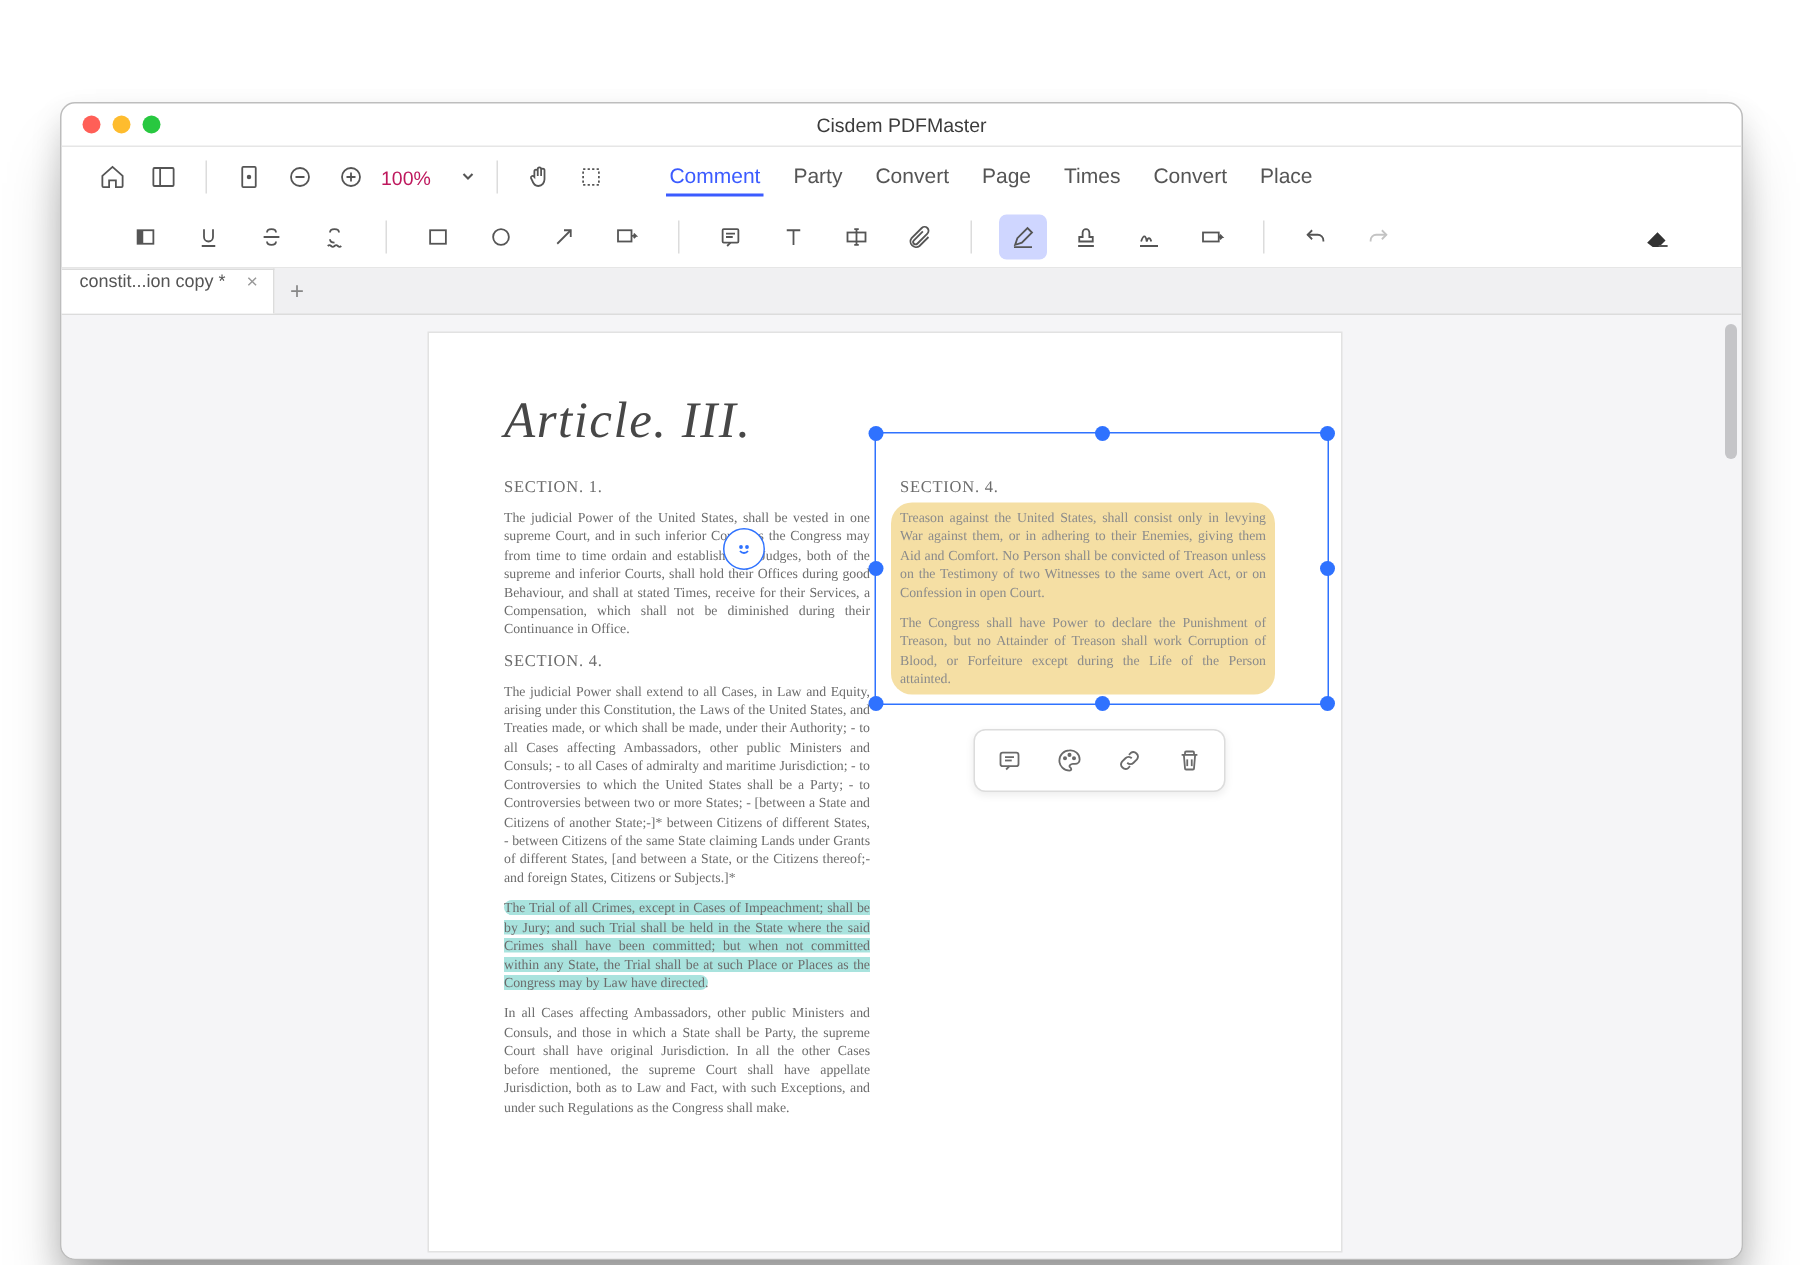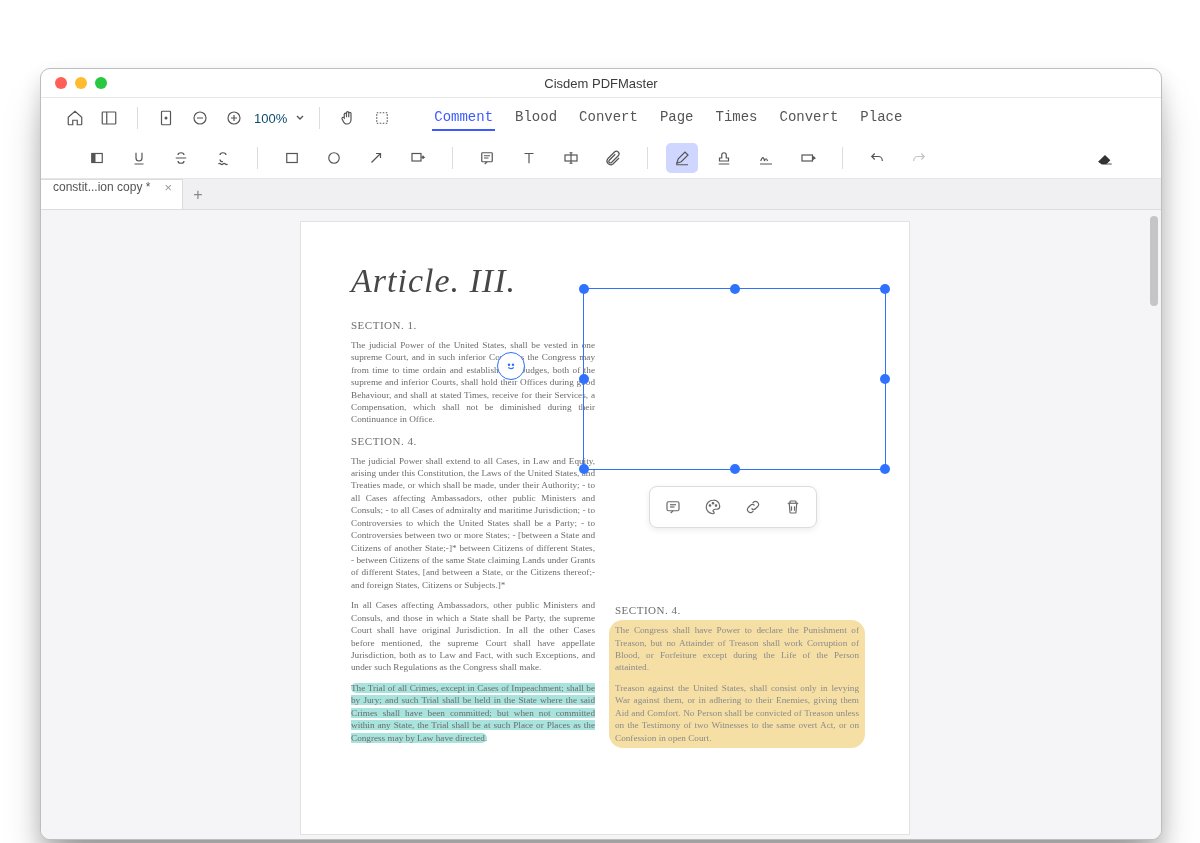--- a/index.html
+++ b/index.html
@@ -9,36 +9,36 @@
   .traffic{display:flex;gap:8px;padding-left:14px;}
   .dot{width:12px;height:12px;border-radius:50%;}
   .dot.red{background:#ff5f57;}
   .dot.yellow{background:#febc2e;}
   .dot.green{background:#28c840;}
   .title{position:absolute;left:0;right:0;text-align:center;font-size:13px;color:#3c3c3c;}
   .row1{height:40px;display:flex;align-items:center;padding:0 20px;gap:6px;}
   .ic{width:28px;height:28px;display:flex;align-items:center;justify-content:center;color:#555;border-radius:5px;}
   .ic svg{width:18px;height:18px;stroke:#555;fill:none;stroke-width:1.6;}
   .sep{width:1px;height:22px;background:#dcdcdc;margin:0 8px;}
-  .zoom{font-size:13px;color:#0c4a6e;display:flex;align-items:center;gap:8px;}
+  .zoom{font-size:13px;color:#be185d;display:flex;align-items:center;gap:20px;}
   .tabs{display:flex;gap:18px;margin-left:30px;font-size:14px;color:#555;}
-  .tab{padding:4px 2px;cursor:pointer;font-family:Liberation Mono, monospace;}
+  .tab{padding:4px 2px;cursor:pointer;}
   .tab.active{color:#3b5bff;border-bottom:2px solid #3b5bff;}
   .row2{height:40px;display:flex;align-items:center;padding:0 40px;gap:10px;border-bottom:1px solid #e6e6e6;}
   .tool{width:32px;height:30px;display:flex;align-items:center;justify-content:center;border-radius:5px;}
   .tool svg{width:18px;height:18px;stroke:#555;fill:none;stroke-width:1.6;}
   .tool.active{background:#cfd6ff;}
   .doctabs{height:30px;background:#f0f0f2;display:flex;align-items:flex-end;border-bottom:1px solid #dcdcdc;}
   .dtab{background:#fff;height:29px;border-top:1px solid #dcdcdc;border-right:1px solid #dcdcdc;display:flex;align-items:flex-start;padding:0 10px 0 12px;font-size:12px;color:#555;gap:14px;border-top-right-radius:0;}
   .dtab .x{color:#999;font-size:13px;cursor:pointer;}
   .plus{width:30px;height:29px;display:flex;align-items:center;justify-content:center;color:#888;font-size:16px;}
   .workspace{position:relative;background:#f5f5f7;height:630px;}
-  .page{position:absolute;left:260px;top:12px;width:608px;height:612px;background:#fff;box-shadow:0 0 0 1px #e2e2e2;padding:40px 50px 0 50px;box-sizing:border-box;}
+  .page{position:absolute;left:245px;top:12px;width:608px;height:612px;background:#fff;box-shadow:0 0 0 1px #e2e2e2;padding:40px 50px 0 50px;box-sizing:border-box;}
   .art{font-family:"Snell Roundhand","Brush Script MT",cursive;font-size:34px;color:#474747;margin-bottom:10px;letter-spacing:1px;font-style:italic;}
-  .cols{display:flex;gap:20px;align-items:flex-end;}
+  .cols{display:flex;gap:20px;}
   .col{flex:1;color:#6c6c6c;font-size:9.2px;line-height:1.35;font-family:Georgia,"Times New Roman",serif;}
   .sec{font-size:11px;letter-spacing:0.5px;margin:8px 0 6px;color:#6c6c6c;}
   .p{margin:0 0 8px;text-align:justify;}
   .hl-teal{background:#a9e3de;border-radius:8px;}
   .hl-yell{color:#8b8b8b;}
   .yellblock{position:relative;}
   .yellblock::before{content:"";position:absolute;left:-6px;right:-6px;top:-4px;bottom:-4px;background:#f5dfa4;border-radius:14px;z-index:-1;}
   .selbox{position:absolute;border:1.5px solid #2f72ff;}
   .handle{position:absolute;width:10px;height:10px;background:#2f72ff;border-radius:50%;}
   .smile{position:absolute;width:26px;height:26px;border:1.5px solid #2f72ff;border-radius:50%;display:flex;align-items:center;justify-content:center;color:#2f72ff;font-size:12px;}
@@ -107,21 +107,21 @@
           </svg>
         </div>
       <div class="ic">
           <svg viewBox="0 0 24 24">
             <rect x="5" y="5" width="14" height="14" stroke-dasharray="2 2"></rect>
           </svg>
         </div>
 
       <div class="tabs">
         <div class="tab active">Comment</div>
-        <div class="tab">Blood</div>
+        <div class="tab">Party</div>
         <div class="tab">Convert</div>
         <div class="tab">Page</div>
         <div class="tab">Times</div>
         <div class="tab">Convert</div>
         <div class="tab">Place</div>
       </div>
     </div>
 
     <div class="row2">
       <div class="tool">
@@ -260,28 +260,28 @@
       <div class="vscroll"></div>
 
       <div class="page">
         <div class="art">Article. III.</div>
         <div class="cols">
           <div class="col">
             <div class="sec">SECTION. 1.</div>
             <p class="p">The judicial Power of the United States, shall be vested in one supreme Court, and in such inferior Courts as the Congress may from time to time ordain and establish. The Judges, both of the supreme and inferior Courts, shall hold their Offices during good Behaviour, and shall at stated Times, receive for their Services, a Compensation, which shall not be diminished during their Continuance in Office.</p>
             <div class="sec">SECTION. 4.</div>
             <p class="p">The judicial Power shall extend to all Cases, in Law and Equity, arising under this Constitution, the Laws of the United States, and Treaties made, or which shall be made, under their Authority; - to all Cases affecting Ambassadors, other public Ministers and Consuls; - to all Cases of admiralty and maritime Jurisdiction; - to Controversies to which the United States shall be a Party; - to Controversies between two or more States; - [between a State and Citizens of another State;-]* between Citizens of different States, - between Citizens of the same State claiming Lands under Grants of different States, [and between a State, or the Citizens thereof;- and foreign States, Citizens or Subjects.]*</p>
+            <p class="p"><span class="hl-teal">The Trial of all Crimes, except in Cases of Impeachment; shall be by Jury; and such Trial shall be held in the State where the said Crimes shall have been committed; but when not committed within any State, the Trial shall be at such Place or Places as the Congress may by Law have directed.</span></p>
             <p class="p">In all Cases affecting Ambassadors, other public Ministers and Consuls, and those in which a State shall be Party, the supreme Court shall have original Jurisdiction. In all the other Cases before mentioned, the supreme Court shall have appellate Jurisdiction, both as to Law and Fact, with such Exceptions, and under such Regulations as the Congress shall make.</p>
-            <p class="p"><span class="hl-teal">The Trial of all Crimes, except in Cases of Impeachment; shall be by Jury; and such Trial shall be held in the State where the said Crimes shall have been committed; but when not committed within any State, the Trial shall be at such Place or Places as the Congress may by Law have directed.</span></p>
           </div>
           <div class="col">
             <div class="sec">SECTION. 4.</div>
             <div class="yellblock" style="z-index:0">
+              <p class="p hl-yell">Treason against the United States, shall consist only in levying War against them, or in adhering to their Enemies, giving them Aid and Comfort. No Person shall be convicted of Treason unless on the Testimony of two Witnesses to the same overt Act, or on Confession in open Court.</p>
               <p class="p hl-yell">The Congress shall have Power to declare the Punishment of Treason, but no Attainder of Treason shall work Corruption of Blood, or Forfeiture except during the Life of the Person attainted.</p>
-              <p class="p hl-yell">Treason against the United States, shall consist only in levying War against them, or in adhering to their Enemies, giving them Aid and Comfort. No Person shall be convicted of Treason unless on the Testimony of two Witnesses to the same overt Act, or on Confession in open Court.</p>
             </div>
           </div>
         </div>
 
         <div class="smile" style="left:196px;top:130px;background:#fff;">
           <svg viewBox="0 0 24 24" width="16" height="16" stroke="#2f72ff" fill="none" stroke-width="1.8">
               <circle cx="9" cy="10" r="1" fill="#2f72ff"></circle>
               <circle cx="15" cy="10" r="1" fill="#2f72ff"></circle>
               <path d="M8 14c1.2 1.5 2.6 2 4 2s2.8-.5 4-2"></path>
             </svg>

